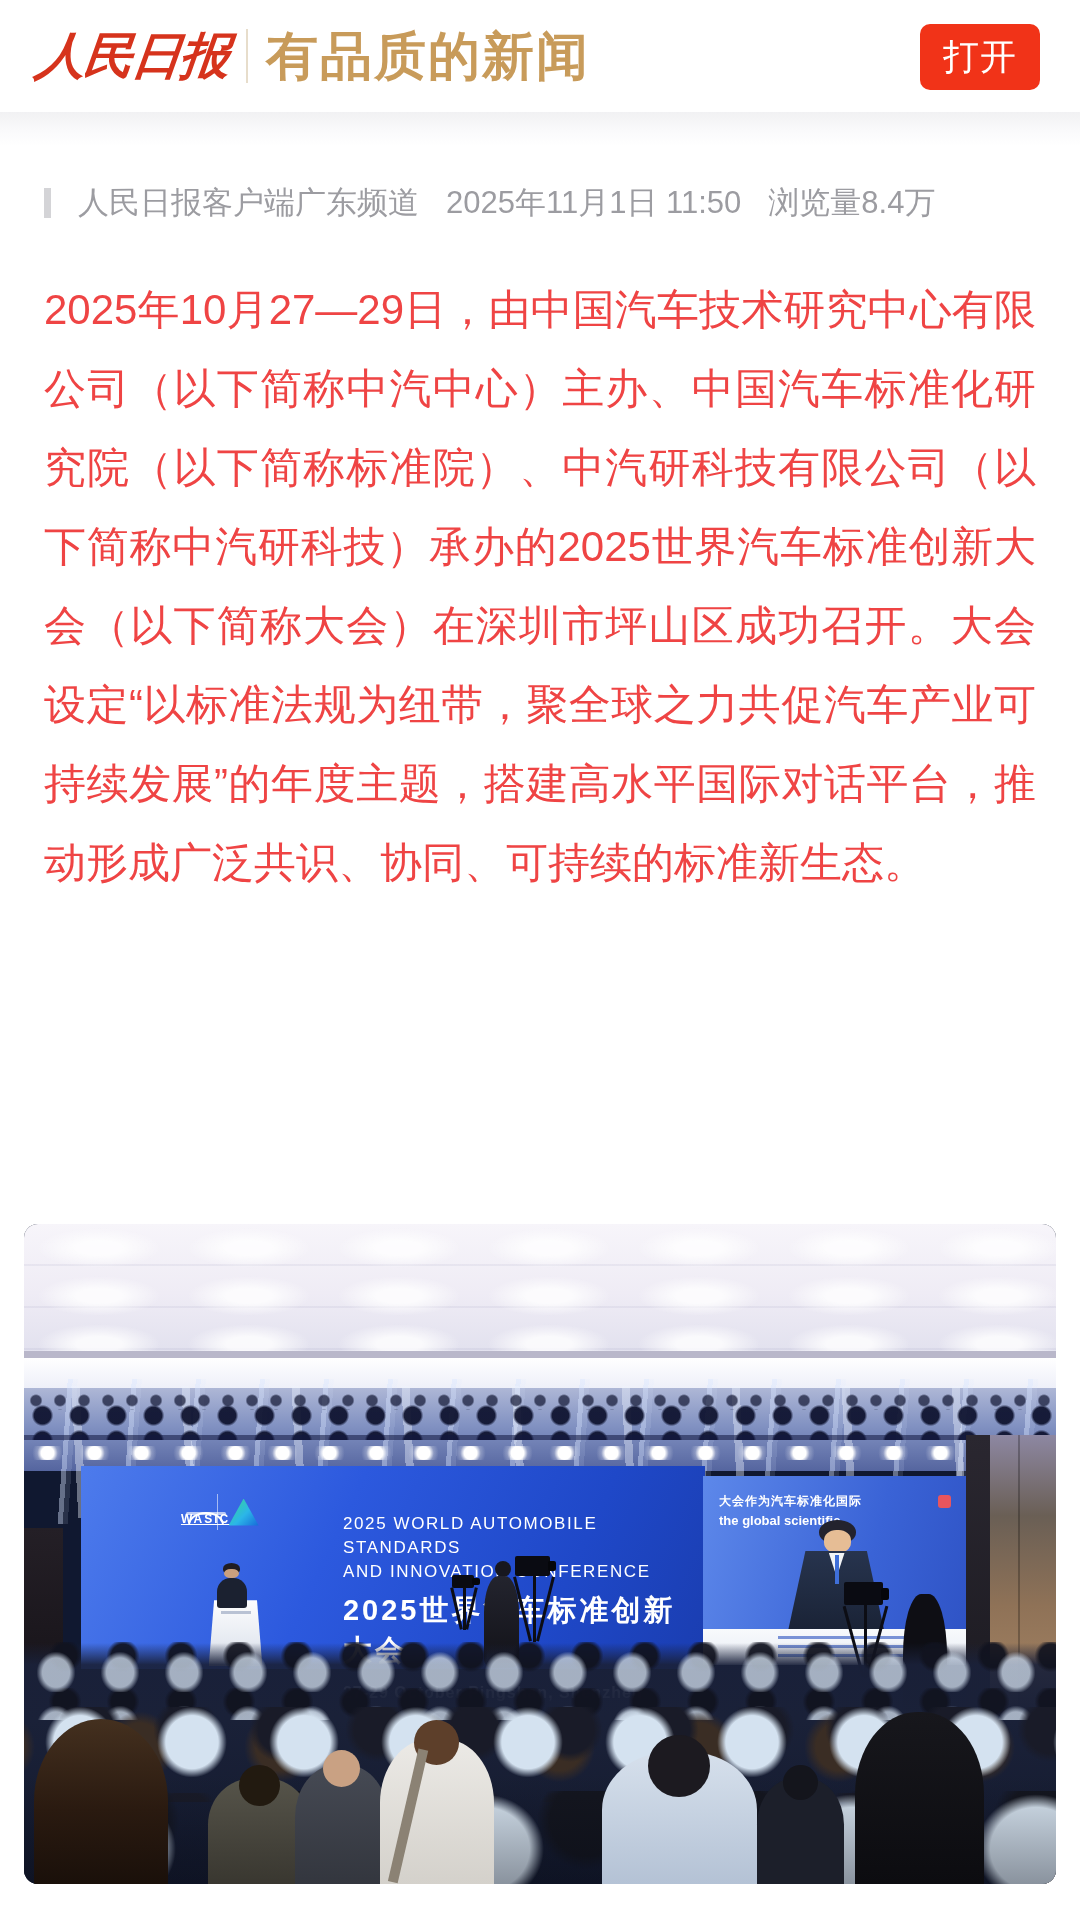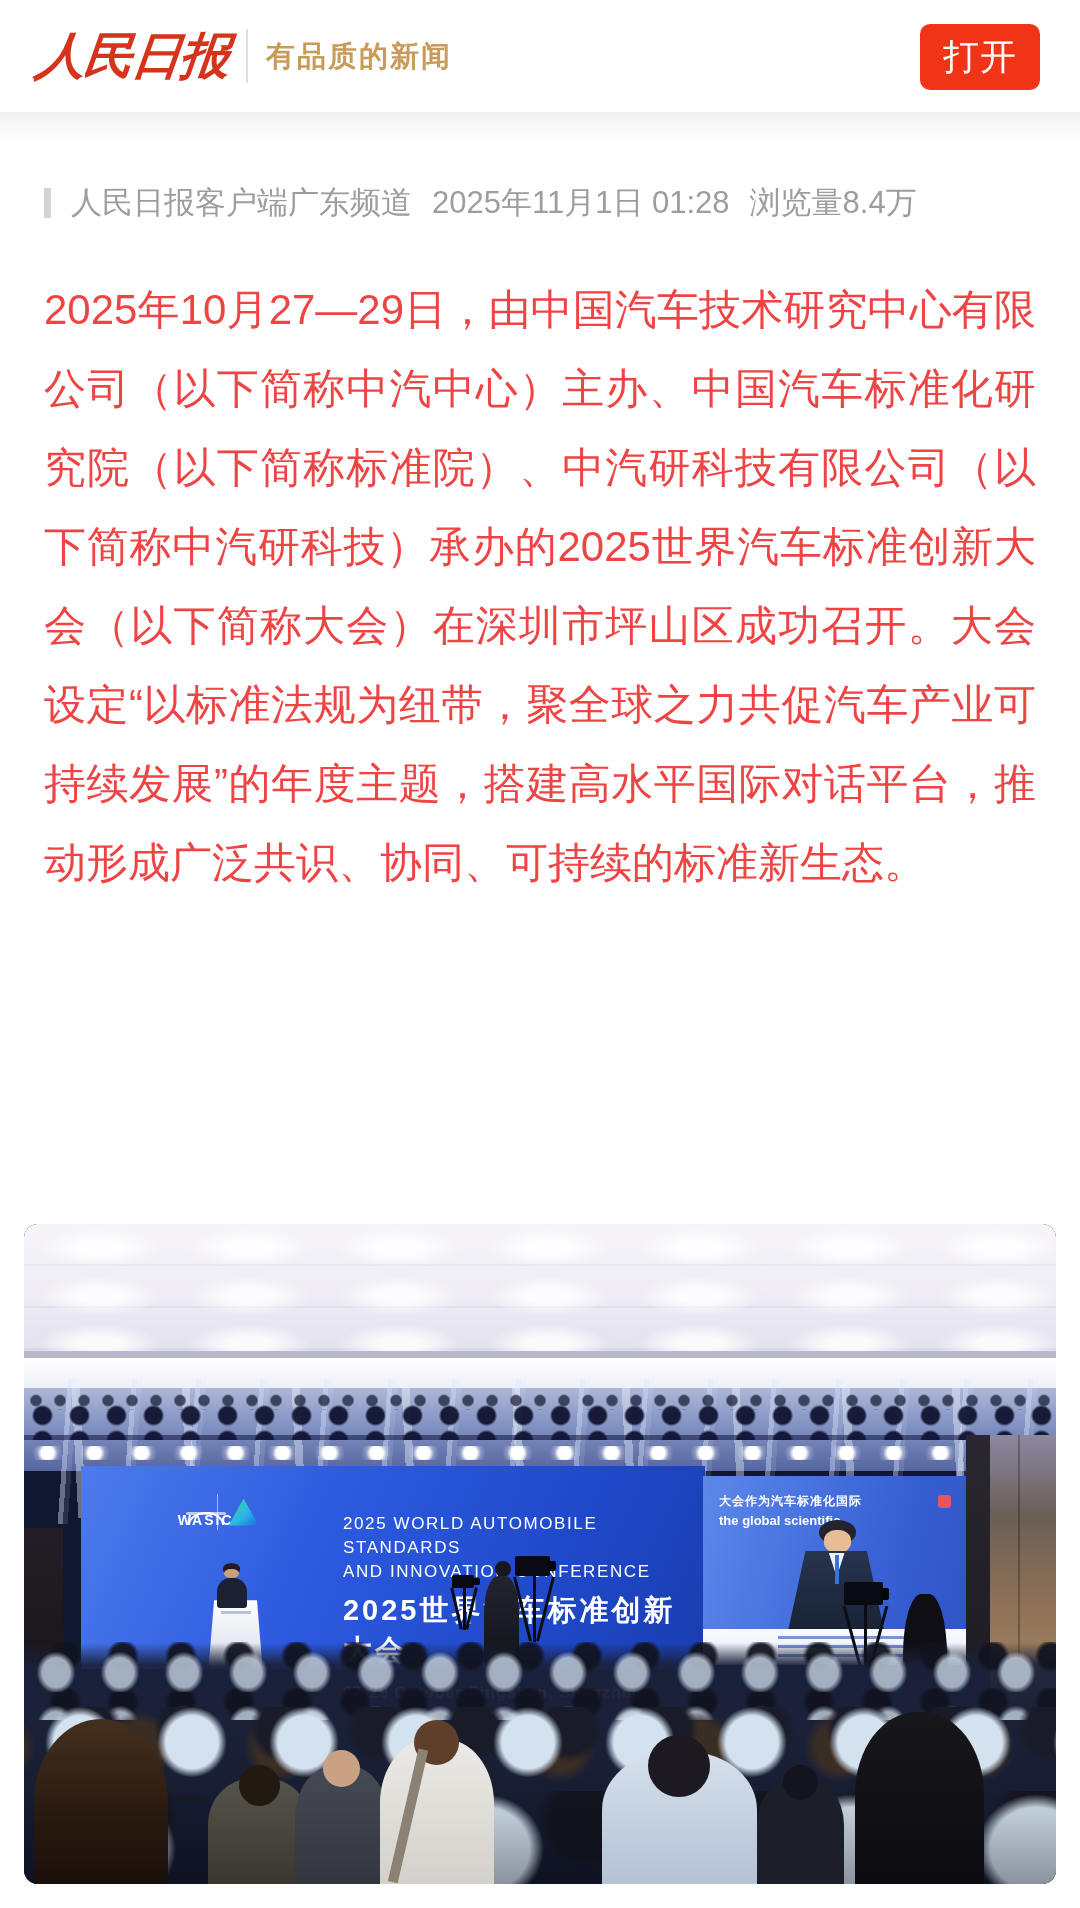--- a/index.html
+++ b/index.html
@@ -5,31 +5,31 @@
   * { margin:0; padding:0; box-sizing:border-box; }
   html,body { width:1080px; background:#ffffff; font-family:"Liberation Sans","DejaVu Sans",sans-serif; }
   body { height:1908px; position:relative; overflow:hidden; }
 
   
   .header { position:relative; height:112px; background:#fff; }
   .brand { position:absolute; left:36px; top:18px; display:flex; align-items:center; gap:18px; }
   .brand-logo { font-family:"DejaVu Serif","Liberation Serif",serif; font-style:italic; font-weight:bold;
     font-size:50px; color:#d6331c; letter-spacing:-2px; transform:skewX(-6deg); line-height:76px; }
   .brand-divider { width:2px; height:54px; background:#e7ddcb; }
-  .brand-slogan { font-size:29px; color:#c89b5a; font-weight:bold; letter-spacing:2px; line-height:76px; }
+  .brand-slogan { font-size:52px; color:#c89b5a; font-weight:bold; letter-spacing:2px; line-height:76px; }
   .open-btn { position:absolute; right:40px; top:24px; width:120px; height:66px; background:#f13318;
     border-radius:10px; color:#fff; font-size:36px; display:flex; align-items:center; justify-content:center;
     border:none; letter-spacing:1px; }
   .header-fade { height:34px; background:linear-gradient(180deg,#f1f1f3 0%,#fafafb 55%,#ffffff 100%); }
 
   
   .article { padding:0 44px; }
   .title { margin-top:12px; font-size:62px; line-height:103px; font-weight:bold; color:#0f0f0f;
     letter-spacing:0.5px; max-width:955px; }
-  .meta { margin-top:36px; display:flex; align-items:center; font-size:31px; color:#9c9ca1; }
+  .meta { margin-top:36px; display:flex; align-items:center; font-size:31px; color:#9c9ca1;gap:7px; }
   .meta-bar { width:7px; height:30px; background:#d4d4d7; margin-right:16px; flex:none; }
   .meta span { margin-right:20px; white-space:nowrap; }
   .body-text { margin-top:46px; font-size:42px; line-height:79px; color:#ef4444; text-align:justify; }
 
   
   .photo { position:absolute; left:24px; top:1224px; width:1032px; height:660px; border-radius:14px;
     overflow:hidden; background:#101830; }
   .photo * { position:absolute; }
 
   .ph-ceiling { left:0; top:0; width:100%; height:26%;
@@ -60,21 +60,21 @@
     background-image:radial-gradient(circle at 50% 50%, #ffffff 0 26%, rgba(255,255,255,.25) 42%, transparent 62%);
     background-size:47px 14px; }
 
   .ph-screen-main { left:5.5%; top:36.6%; width:60.5%; height:30.8%;
     background:linear-gradient(115deg,#4d7bec 0%,#2c59de 40%,#1f48c8 75%,#1a3db0 100%); }
   .screen-logos { left:20%; top:14%; display:flex; align-items:center; gap:11px; position:absolute; }
   .screen-logos > * { position:static; }
   .wasic-logo { display:flex; flex-direction:column; align-items:center; gap:2px; color:#fff; }
   .wasic-arc { width:36px; height:13px; border:2px solid #fff; border-bottom:none;
     border-radius:50% 50% 0 0 / 100% 100% 0 0; }
-  .wasic-text { font-size:14px; font-weight:bold; letter-spacing:2px; }
+  .wasic-text { font-size:12px; font-weight:bold; letter-spacing:2px;text-decoration:underline; }
   .wasic-sub { width:40px; height:3px; background:rgba(255,255,255,.65); border-radius:2px; }
   .logo-divider { width:1px; height:36px; background:rgba(255,255,255,.55); }
   .pingshan-logo { width:30px; height:27px; clip-path:polygon(50% 0,100% 100%,0 100%);
     background:linear-gradient(135deg,#3bd68f 0%,#2bb6e8 55%,#1668d8 100%); }
   .screen-text { left:42%; top:23%; color:#fff; }
   .st-en { font-size:17px; font-weight:normal; letter-spacing:1.6px; line-height:24px; position:static; display:block; }
   .st-cn { font-size:29px; font-weight:bold; letter-spacing:3px; margin-top:7px; position:static; display:block; }
   .st-date-en { font-size:16px; font-weight:bold; letter-spacing:1px; margin-top:13px; opacity:.95; position:static; display:block; }
   .st-date-cn { font-size:12px; letter-spacing:2px; margin-top:6px; opacity:.8; position:static; display:block; }
 
@@ -181,21 +181,21 @@
     <div class="brand-slogan">有品质的新闻</div>
   </div>
   <button class="open-btn">打开</button>
 </header>
 <div class="header-fade"></div>
 
 <main class="article">
   <div class="meta">
     <span class="meta-bar"></span>
     <span>人民日报客户端广东频道</span>
-    <span>2025年11月1日 01:28</span>
+    <span>2025年11月1日 11:50</span>
     <span>浏览量8.4万</span>
   </div>
   <p class="body-text">2025年10月27—29日，由中国汽车技术研究中心有限公司（以下简称中汽中心）主办、中国汽车标准化研究院（以下简称标准院）、中汽研科技有限公司（以下简称中汽研科技）承办的2025世界汽车标准创新大会（以下简称大会）在深圳市坪山区成功召开。大会设定“以标准法规为纽带，聚全球之力共促汽车产业可持续发展”的年度主题，搭建高水平国际对话平台，推动形成广泛共识、协同、可持续的标准新生态。</p>
 </main>
 
 <figure class="photo">
   <div class="ph-ceiling"></div>
   <div class="ph-line"></div>
   <div class="ph-valance"></div>
   <div class="ph-trusszone"></div>

